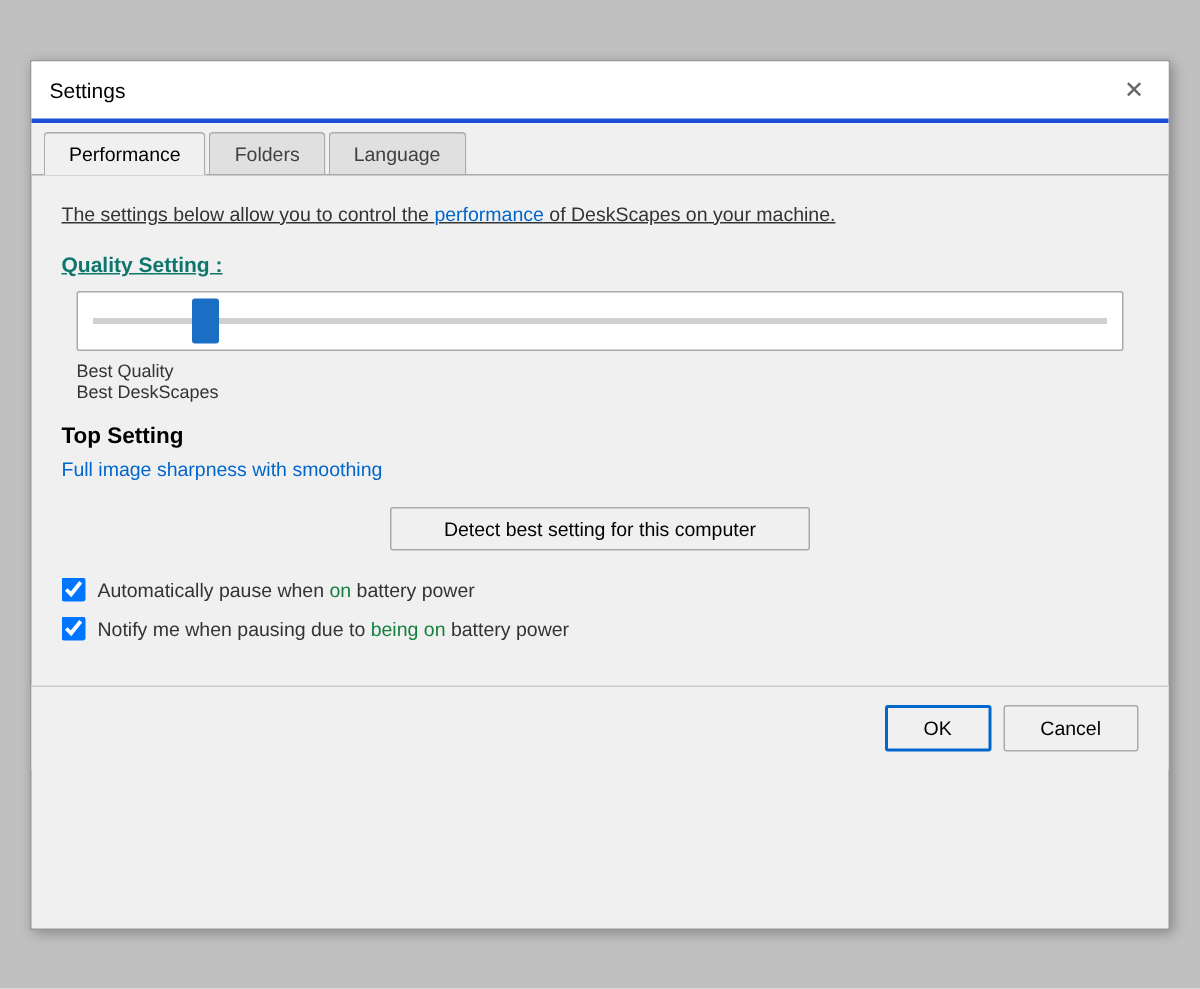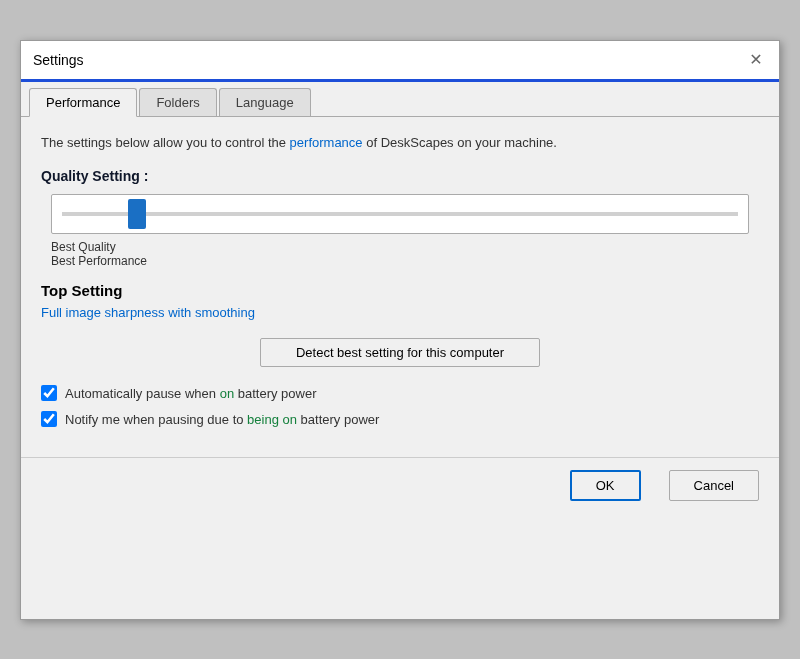--- a/index.html
+++ b/index.html
@@ -69,29 +69,31 @@
       color: #000;
     }
     .content {
       padding: 16px 20px 20px 20px;
     }
     .description {
       font-size: 13px;
       color: #333;
       line-height: 1.5;
       margin-bottom: 16px;
+      text-decoration: underline;
     }
     .description .highlight {
       color: #0066cc;
     }
     .section-title {
       font-weight: bold;
       font-size: 14px;
       margin-bottom: 10px;
-      color: #0f172a;
+      color: #0f766e;
+      text-decoration: underline;
     }
     .slider-container {
       margin: 0 10px 6px 10px;
     }
     .slider-wrapper {
       position: relative;
       height: 40px;
       background: #fff;
       border: 1px solid #aaa;
       border-radius: 2px;
@@ -186,21 +188,20 @@
     }
     .footer-btn {
       padding: 6px 24px;
       background: #f0f0f0;
       border: 2px solid #0066cc;
       cursor: pointer;
       font-size: 13px;
       color: #000;
       border-radius: 2px;
       min-width: 70px;
-      margin-left: 20px;
     }
     .footer-btn.cancel-btn {
       border: 1px solid #aaa;
     }
   </style>
 </head>
 <body>
 
 <div class="window">
   <div class="title-bar">
@@ -221,21 +222,21 @@
 
     <div class="section-title">Quality Setting :</div>
 
     <div class="slider-container">
       <div class="slider-wrapper">
         <input type="range" class="slider" min="0" max="100" value="10" style="">
       </div>
     </div>
     <div class="slider-labels">
       <span>Best Quality</span>
-      <span>Best Performance</span>
+      <span>Best DeskScapes</span>
     </div>
 
     <div class="quality-name">Top Setting</div>
     <div class="quality-desc">
       Full <span>image</span> sharpness with smoothing
     </div>
 
     <div class="detect-btn-row">
       <button class="detect-btn">Detect best setting for this computer</button>
     </div>

